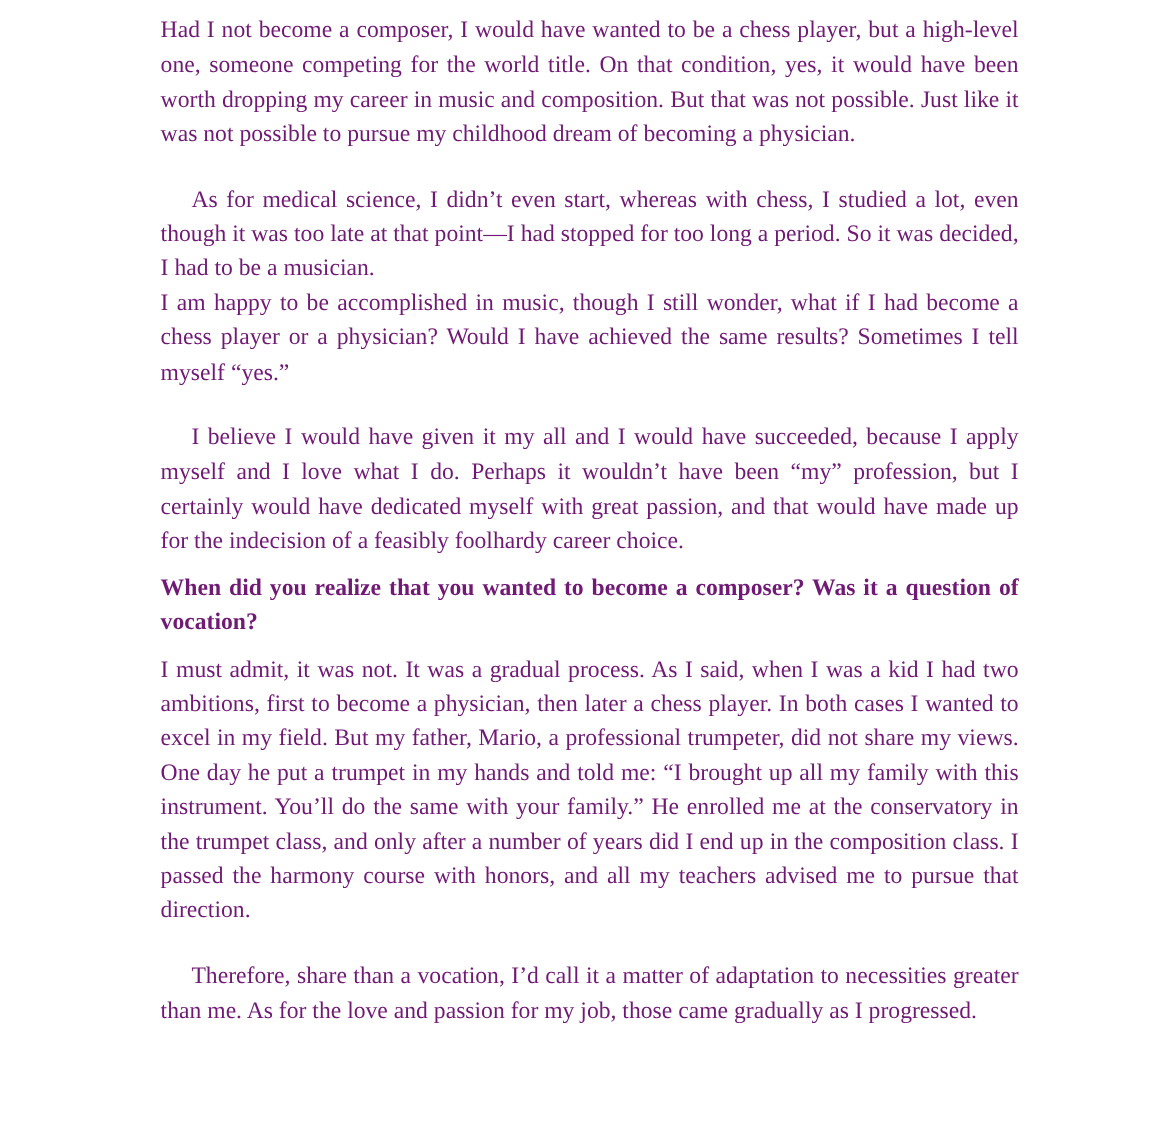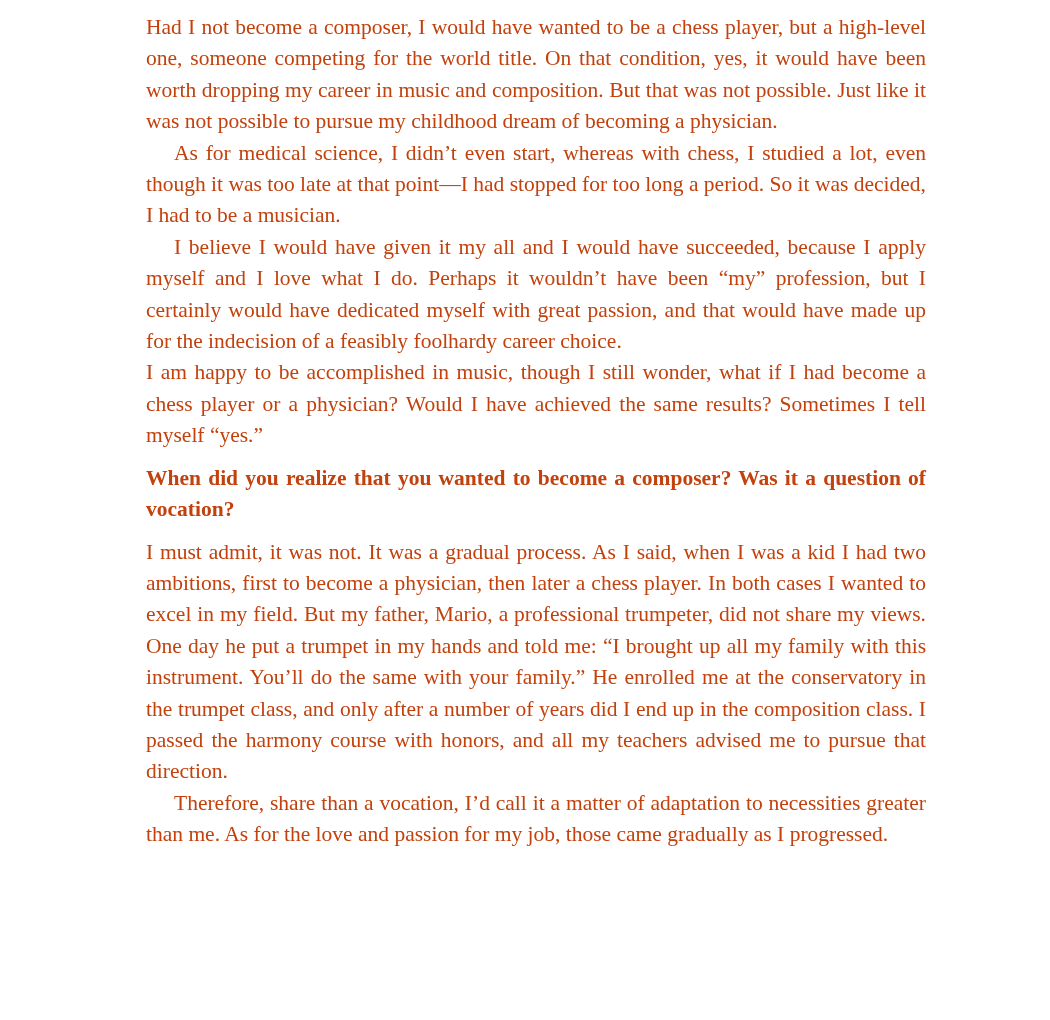--- a/index.html
+++ b/index.html
@@ -16,42 +16,43 @@
     box-sizing: border-box;
     width: 1050px;
     height: 1020px;
     padding: 12px 124px 0 146px;
     background: #ffffff;
   }
   .text-column {
     font-family: "Liberation Serif", "DejaVu Serif", serif;
     font-size: 21.5px;
     line-height: 31.4px;
-    color: #c2410c;
+    color: #701a75;
     text-align: justify;
     hyphens: auto;
     -webkit-hyphens: auto;
   }
   .text-column p {
     margin: 0;
   }
   .para.indent {
     text-indent: 28px;
+    margin-top: 28px;
   }
   .question {
     font-weight: 700;
     margin: 11px 0 !important;
   }
 </style>
 </head>
 <body>
 
 <div class="page">
   <div class="text-column">
     <p class="para">Had I not become a composer, I would have wanted to be a chess player, but a high-level one, someone competing for the world title. On that condition, yes, it would have been worth dropping my career in music and composition. But that was not possible. Just like it was not possible to pursue my childhood dream of becoming a physician.</p>
     <p class="para indent">As for medical science, I didn’t even start, whereas with chess, I studied a lot, even though it was too late at that point—I had stopped for too long a period. So it was decided, I had to be a musician.</p>
+    <p class="para">I am happy to be accomplished in music, though I still wonder, what if I had become a chess player or a physician? Would I have achieved the same results? Sometimes I tell myself “yes.”</p>
     <p class="para indent">I believe I would have given it my all and I would have succeeded, because I apply myself and I love what I do. Perhaps it wouldn’t have been “my” profession, but I certainly would have dedicated myself with great passion, and that would have made up for the indecision of a feasibly foolhardy career choice.</p>
-    <p class="para">I am happy to be accomplished in music, though I still wonder, what if I had become a chess player or a physician? Would I have achieved the same results? Sometimes I tell myself “yes.”</p>
     <p class="question">When did you realize that you wanted to become a composer? Was it a question of vocation?</p>
     <p class="para">I must admit, it was not. It was a gradual process. As I said, when I was a kid I had two ambitions, first to become a physician, then later a chess player. In both cases I wanted to excel in my field. But my father, Mario, a professional trumpeter, did not share my views. One day he put a trumpet in my hands and told me: “I brought up all my family with this instrument. You’ll do the same with your family.” He enrolled me at the conservatory in the trumpet class, and only after a number of years did I end up in the composition class. I passed the harmony course with honors, and all my teachers advised me to pursue that direction.</p>
     <p class="para indent">Therefore, share than a vocation, I’d call it a matter of adaptation to necessities greater than me. As for the love and passion for my job, those came gradually as I progressed.</p>
   </div>
 </div>
 
 </body></html>

